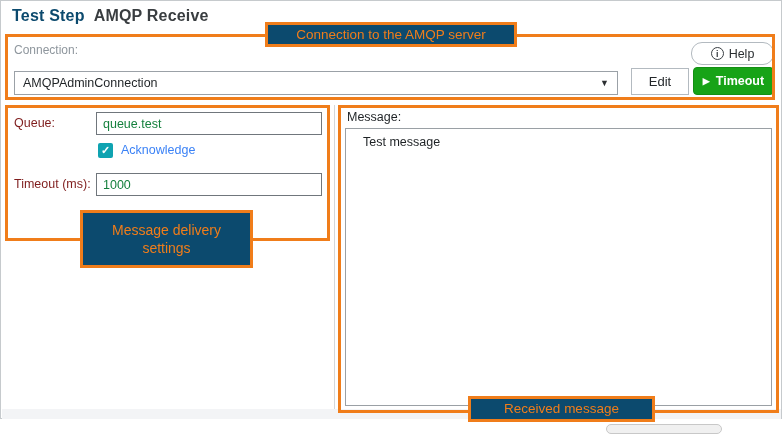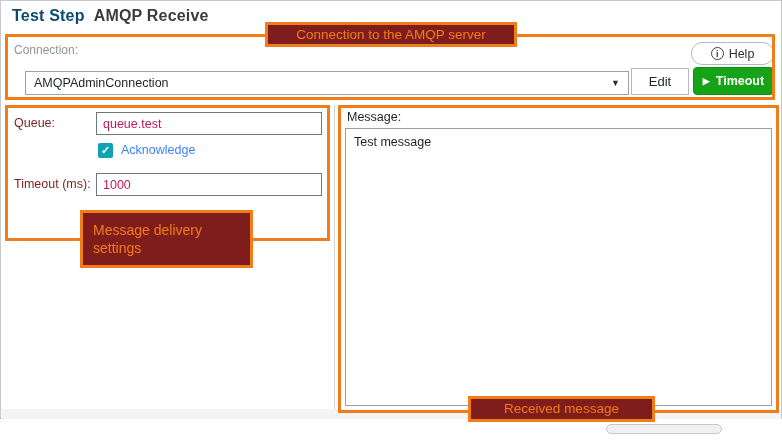--- a/index.html
+++ b/index.html
@@ -11,61 +11,61 @@
   .window { position:absolute; left:0; top:0; width:782px; height:419px;
             background:#ffffff; border:1px solid #c6cacd; }
 
   .title { position:absolute; left:11px; top:6px; font-size:16px; font-weight:600;
            letter-spacing:.2px; white-space:nowrap; }
   .title .prefix { color:#0c4a6e; margin-right:9px; }
   .title .name { color:#393d40; }
 
   
   .ann-box { position:absolute; border:3px solid #F07D1A; background:transparent; z-index:5; pointer-events:none; }
-  .callout { position:absolute; background:#7f1d1d; border:3px solid #F07D1A; color:#F07D1A;
-             display:flex; align-items:center; justify-content:center; text-align:left;
+  .callout { position:absolute; background:#0c4a6e; border:3px solid #F07D1A; color:#F07D1A;
+             display:flex; align-items:center; justify-content:center; text-align:center;
              z-index:6; font-size:14px; line-height:1.3; }
 
   
   .conn-label { position:absolute; left:13px; top:42px; font-size:12px; color:#8e969d; }
   .help-btn { position:absolute; left:690px; top:41px; width:83px; height:23px;
               background:#fff; border:1px solid #b3bac0; border-radius:11px;
               display:flex; align-items:center; justify-content:center; gap:5px;
               font-size:12.5px; color:#2b2f32; cursor:pointer; }
   .info-circle { display:inline-flex; align-items:center; justify-content:center;
                  width:13px; height:13px; border:1px solid #3a3f44; border-radius:50%;
                  font-size:9px; color:#3a3f44; font-weight:bold; }
   .dropdown { position:absolute; left:13px; top:70px; width:604px; height:24px;
               background:#fff; border:1px solid #9ba1a7; display:flex; align-items:center;
-              padding:0 8px; font-size:12.5px; color:#1f2326; cursor:pointer;margin-left:11px; }
+              padding:0 8px; font-size:12.5px; color:#1f2326; cursor:pointer; }
   .dropdown .arrow { margin-left:auto; font-size:9px; color:#2b2e31; }
   .edit-btn { position:absolute; left:630px; top:67px; width:58px; height:27px;
               background:#fff; border:1px solid #b3bac0; border-radius:0;
               font-size:13px; color:#24282b; display:flex; align-items:center; justify-content:center; cursor:pointer; }
   .receive-btn { position:absolute; left:692px; top:66px; width:81px; height:28px;
                  background:#17A317; border:1px solid #138f13; border-radius:4px;
                  color:#fff; font-size:12.5px; font-weight:600;
                  display:flex; align-items:center; justify-content:center; gap:6px; cursor:pointer; }
   .receive-btn .play { font-size:9px; }
 
   
   .fld-label { position:absolute; font-size:12.5px; color:#7f1d1d; white-space:nowrap; }
   .txt-input { position:absolute; width:226px; height:23px; border:1px solid #70767c;
                background:#fff; font-family:"Liberation Sans", sans-serif;
-               font-size:12.5px; color:#be185d; padding:0 6px; }
+               font-size:12.5px; color:#15803d; padding:0 6px; }
   .checkbox { position:absolute; left:97px; top:142px; width:15px; height:15px;
               background:#0FA3B1; border-radius:2px; display:flex; align-items:center;
               justify-content:center; color:#fff; font-size:11px; font-weight:bold; cursor:pointer; }
   .chk-label { position:absolute; left:120px; top:142px; font-size:12.5px; color:#3b82f6; }
 
   
   .splitter { position:absolute; left:333px; top:104px; width:1px; height:304px; background:#d4d7da; }
   .msg-label { position:absolute; left:346px; top:109px; font-size:12.5px; color:#1f2326; }
   .msg-area { position:absolute; left:344px; top:127px; width:427px; height:278px;
-              background:#fff; border:1px solid #9aa0a5; padding:6px 8px;
+              background:#fff; border:1px solid #9aa0a5; padding:6px 17px;
               font-size:12.5px; color:#1f2326; }
 
   .bottom-strip { position:absolute; left:1px; top:408px; width:779px; height:10px; background:#f3f4f6; }
 
   
   .scroll-pill { position:absolute; left:606px; top:424px; width:116px; height:10px;
                  background:#f0f0f0; border:1px solid #c8c8c8; border-radius:5px; cursor:pointer; }
 </style>
 </head>
 <body>

